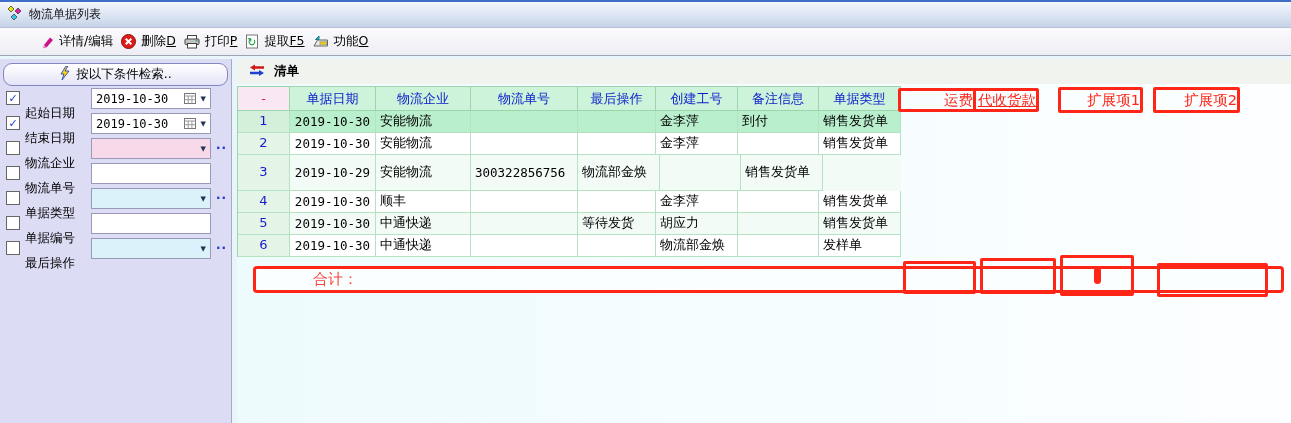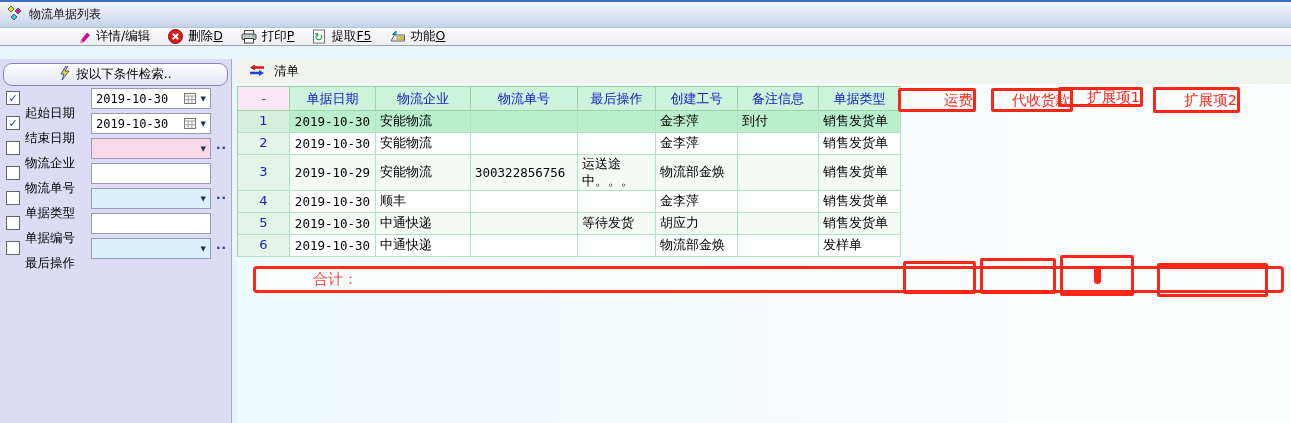--- a/index.html
+++ b/index.html
@@ -8,23 +8,23 @@
             background:#e8f6fb; font-size:12px; color:#000; }
 
   
   .titlebar { position:absolute; left:0; top:0; width:1291px; height:28px;
     background:linear-gradient(#f3f7fd 0%, #dbe4f3 55%, #c6d2e6 100%);
     border-top:2px solid #3f6fc9; display:flex; align-items:center; padding-left:7px;
     border-bottom:1px solid #b7c2d6; }
   .titlebar .title { margin-left:6px; font-size:12px; color:#111; }
 
   
-  .toolbar { position:absolute; left:0; top:28px; width:1291px; height:18px;
+  .toolbar { position:absolute; left:0; top:28px; width:1291px; height:28px;
     background:linear-gradient(#fbfbfd,#ededf4); border-bottom:1px solid #9fa4b4;
-    display:flex; align-items:center; padding-left:74px; gap:10px; }
+    display:flex; align-items:center; padding-left:37px; }
   .tb-btn { display:inline-flex; align-items:center; gap:5px; border:none;
     background:transparent; font-family:inherit; font-size:12.5px; color:#000;
     padding:3px 4px; cursor:pointer; }
   .tb-ic { display:inline-flex; align-items:center; justify-content:center; }
   .ic-delete-icon { width:15px; height:15px; }
 
   
   .sidebar { position:absolute; left:0; top:59px; width:232px; height:364px;
     background:#dcdcf5; border-right:1px solid #a9a9c0; }
   .search-btn { position:absolute; left:3px; top:4px; width:225px; height:23px;
@@ -44,21 +44,21 @@
   .arrow { font-size:7px; color:#1d3252; padding:0 4px; }
   .cal { display:inline-flex; margin-right:1px; }
   .more { position:absolute; left:216px; top:0px; color:#2233cc; font-weight:bold;
     letter-spacing:1px; font-size:12px; cursor:pointer; }
 
   
   .main { position:absolute; left:237px; top:59px; width:1054px; height:364px;
     background:linear-gradient(90deg,#eefbfd 0%, #f6fdff 60%, #fdfeff 100%); }
   .list-bar { position:absolute; left:0; top:0; width:1054px; height:25px;
     background:#f1f3ef; display:flex; align-items:center; padding-left:12px; gap:9px;
-    font-size:12.5px; }
+    font-size:12.5px;font-weight:bold; }
 
   
   .table { position:absolute; left:0; top:27px; width:664px;
     border-left:1px solid #9ed4ac; border-top:1px solid #9ed4ac; background:#fff; }
   .hrow, .drow { display:flex; }
   .hc { background:#cdf3da; color:#0b1bcc; font-size:13px;
     display:flex; align-items:center; justify-content:center; height:24px;
     border-right:1px solid #9ed4ac; border-bottom:1px solid #9ed4ac; }
   .hc.c0 { background:#f9e7f3; color:#cc2255; cursor:pointer; }
   .dc { font-size:13px; display:flex; align-items:center; padding:0 4px;
@@ -74,22 +74,22 @@
   .dc.c3 { font-family:"DejaVu Sans Mono", monospace; font-size:12.5px; }
   .c0{width:52px}.c1{width:86px}.c2{width:95px}.c3{width:107px}
   .c4{width:78px}.c5{width:82px}.c6{width:81px}.c7{width:82px}
   .dc.c4 { white-space:normal; }
 
   
   .xc { position:absolute; border:3px solid var(--red,#ff2517); border-radius:2px;
     display:flex; align-items:center; justify-content:flex-end;
     color:var(--red,#ff2517); font-size:14.5px; background:transparent; }
   .xc.x0 { left:661px; top:29px; width:78px; height:24px; }
-  .xc.x1 { left:754px; top:29px; width:82px; height:24px; }
-  .xc.x2 { left:821px; top:28px; width:85px; height:20px; }
+  .xc.x1 { left:736px; top:29px; width:66px; height:24px;text-decoration:underline; }
+  .xc.x2 { left:821px; top:28px; width:85px; height:26px; }
   .xc.x3 { left:916px; top:28px; width:87px; height:26px; }
 
   .totals-band { position:absolute; left:16px; top:207px; width:1031px; height:27px;
     border:3px solid var(--red,#ff2517); border-radius:4px; background:#fbfeff;
     display:flex; align-items:center; }
   .totals-label { color:#f5483c; font-size:15px; margin-left:57px; }
   .ov { position:absolute; border:3px solid var(--red,#ff2517); border-radius:2px;
     display:flex; align-items:center; justify-content:center; background:transparent; }
   .ov.b1 { left:666px; top:202px; width:73px; height:33px; }
   .ov.b2 { left:743px; top:199px; width:76px; height:36px; }
@@ -282,21 +282,20 @@
           <div class="dc c4"></div>
           <div class="dc c5">金李萍</div>
           <div class="dc c6"></div>
           <div class="dc c7">销售发货单</div>
         </div>
         <div class="drow mint tall">
           <div class="dc c0">3</div>
           <div class="dc c1">2019-10-29</div>
           <div class="dc c2">安能物流</div>
           <div class="dc c3">300322856756</div>
-          <div class="dc c4">运送途中。。。</div>
           <div class="dc c5">物流部金焕</div>
           <div class="dc c6"></div>
           <div class="dc c7">销售发货单</div>
         </div>
         <div class="drow">
           <div class="dc c0">4</div>
           <div class="dc c1">2019-10-30</div>
           <div class="dc c2">顺丰</div>
           <div class="dc c3"></div>
           <div class="dc c4"></div>

